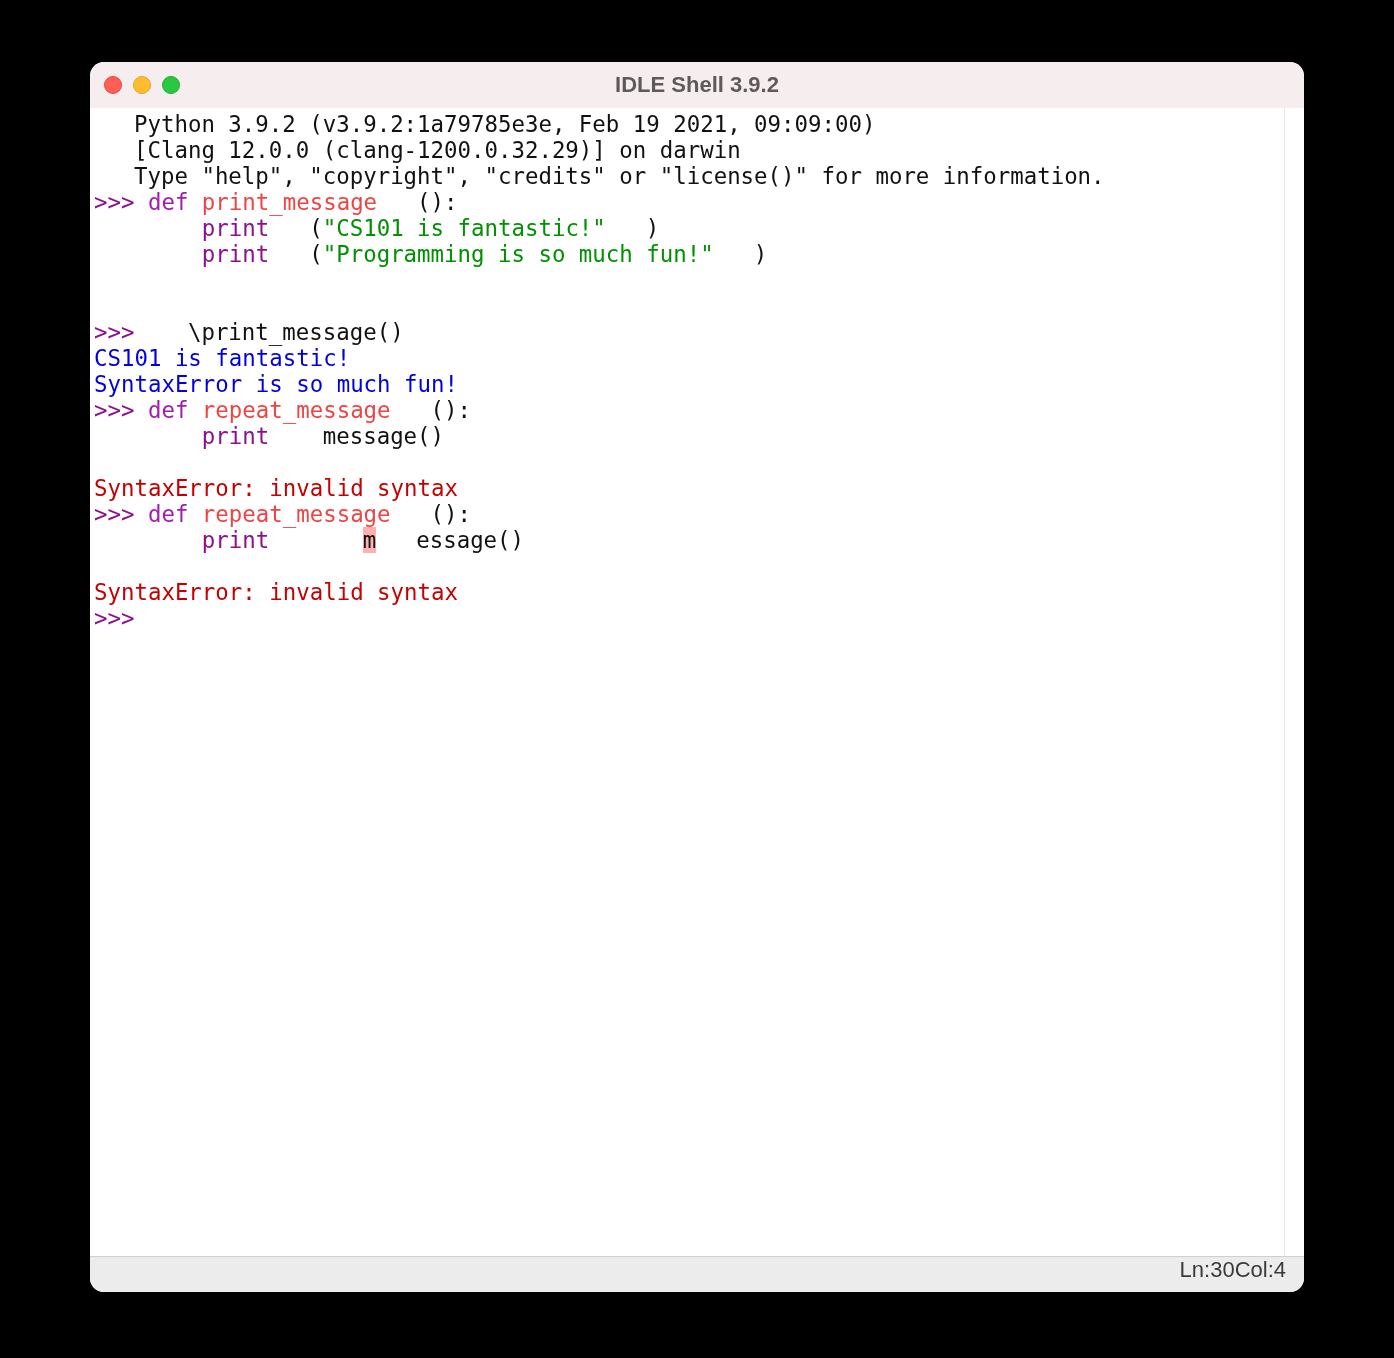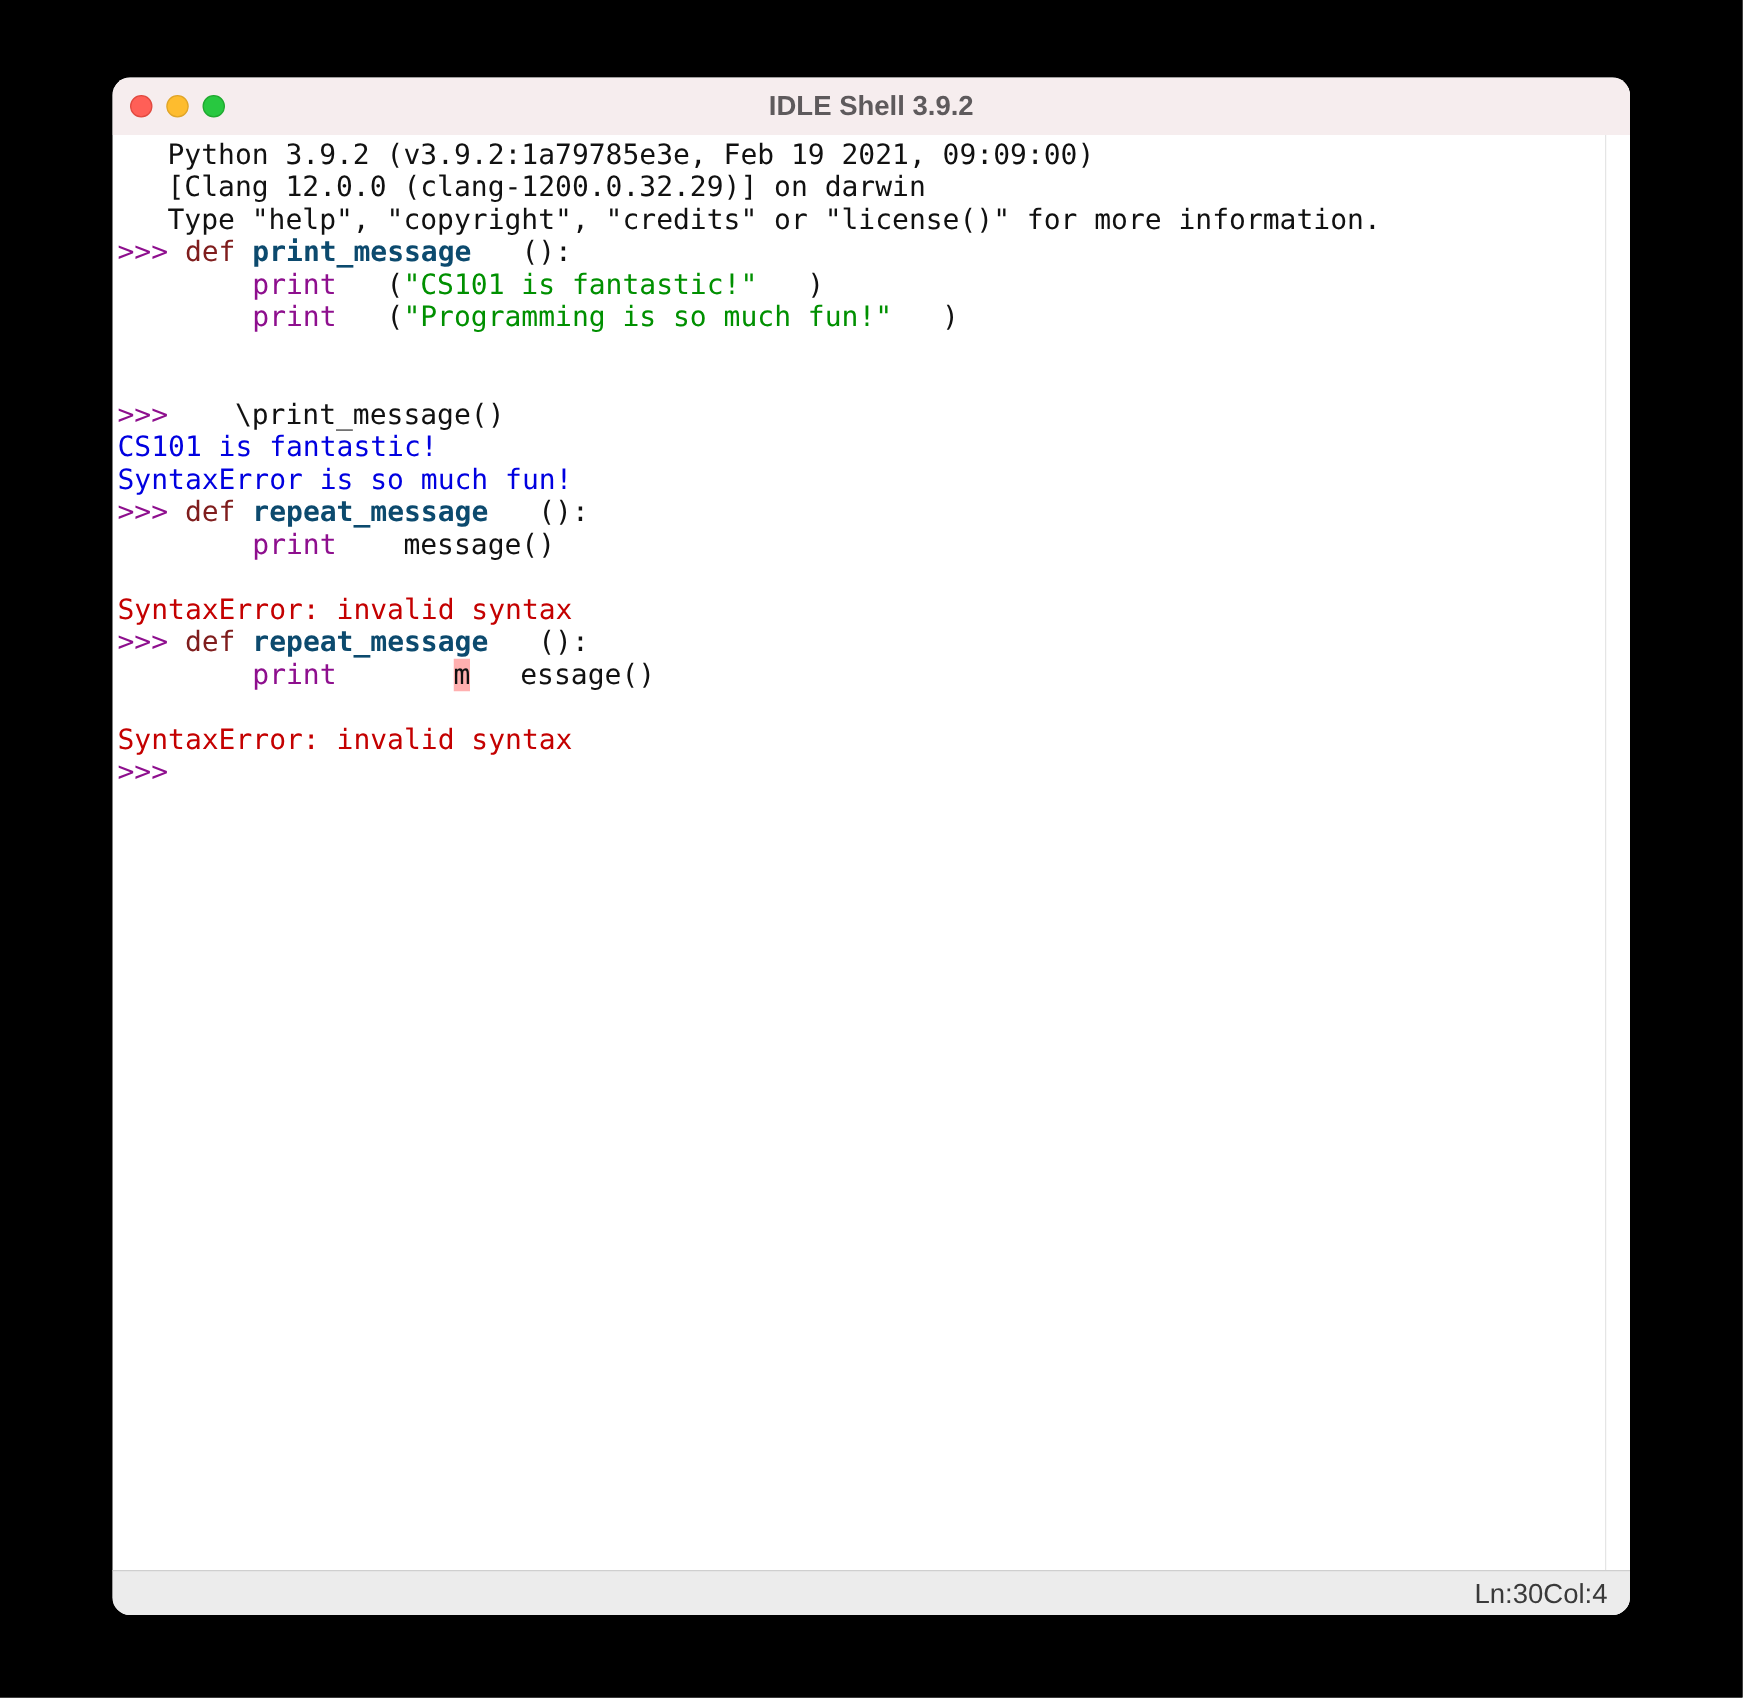--- a/index.html
+++ b/index.html
@@ -76,30 +76,29 @@
     background: #fff;
     border-left: 1px solid #e5e5e5;
     box-sizing: border-box;
     flex-shrink: 0;
   }
   .statusbar {
     height: 35px;
     background: #ececec;
     border-top: 1px solid #cfcfcf;
     display: flex;
-    align-items: center;
     justify-content: flex-end;
     padding: 0 18px 0 10px;
     font-size: 22px;
     color: #3a3a3a;
     flex-shrink: 0;
   }
   .prompt   { color: #8e0f8e; }
-  .keyword  { color: #7f1d1d; }
-  .funcname { color: #0c4a6e; font-weight: bold; }
+  .keyword  { color: #a21caf; }
+  .funcname { color: #ef4444; }
   .builtin  { color: #8e0f8e; }
   .string   { color: #009000; }
   .stdout   { color: #0000e0; text-align: right; }
   .err      { color: #c40000; }
   .txt      { color: #111; margin-left: 40px; }
   .hl {
     background: #ffb0b0;
   }
 </style>
 </head>

